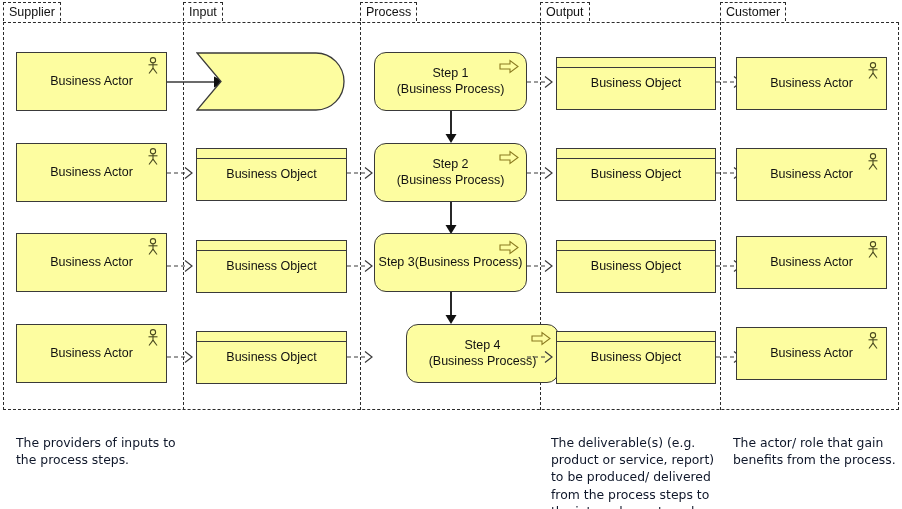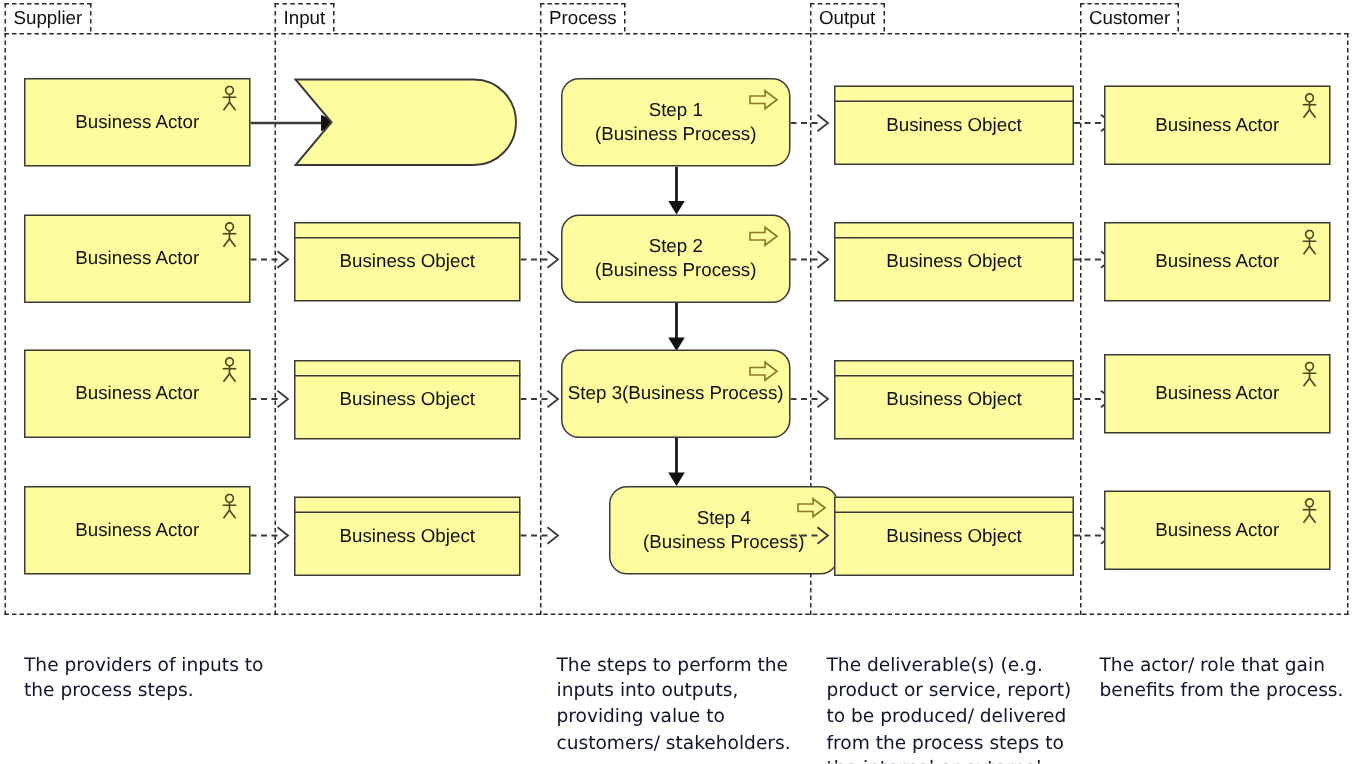--- a/index.html
+++ b/index.html
@@ -341,24 +341,20 @@
           <line x1="2.5" y1="7.8" x2="11.5" y2="7.8" stroke="#4a4a20" stroke-width="1.1"></line>
           <line x1="7" y1="11.2" x2="3" y2="16.5" stroke="#4a4a20" stroke-width="1.1"></line>
           <line x1="7" y1="11.2" x2="11" y2="16.5" stroke="#4a4a20" stroke-width="1.1"></line>
         </svg>
     </span>
     <span>Business Actor</span>
   </div>
 
   <div class="desc" style="left:16px;width:168px;">The providers of inputs to
 the process steps.</div>
-  <div class="desc" style="left:371px;width:172px;">The steps to perform the
-inputs into outputs,
-providing value to
-customers/ stakeholders.</div>
   <div class="desc" style="left:551px;width:178px;">The deliverable(s) (e.g.
 product or service, report)
 to be produced/ delivered
 from the process steps to
 the internal or external</div>
   <div class="desc" style="left:733px;width:170px;">The actor/ role that gain
 benefits from the process.</div>
 
 </div>
 

